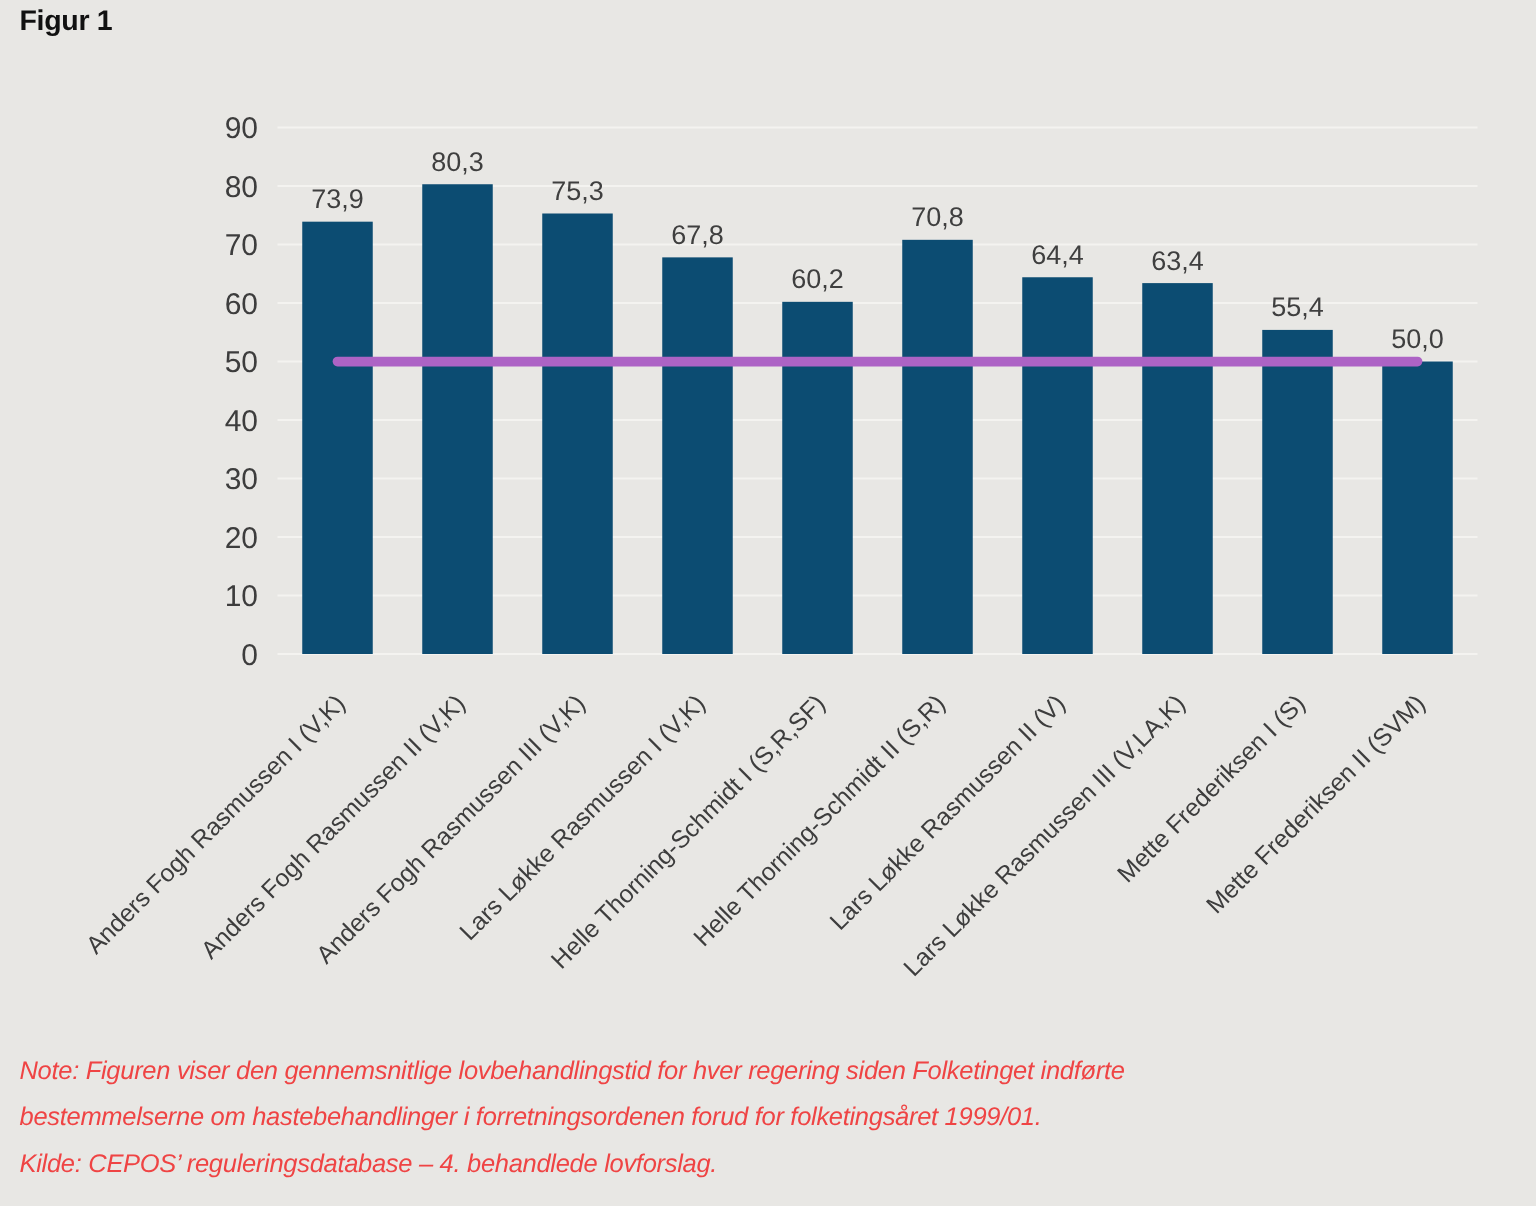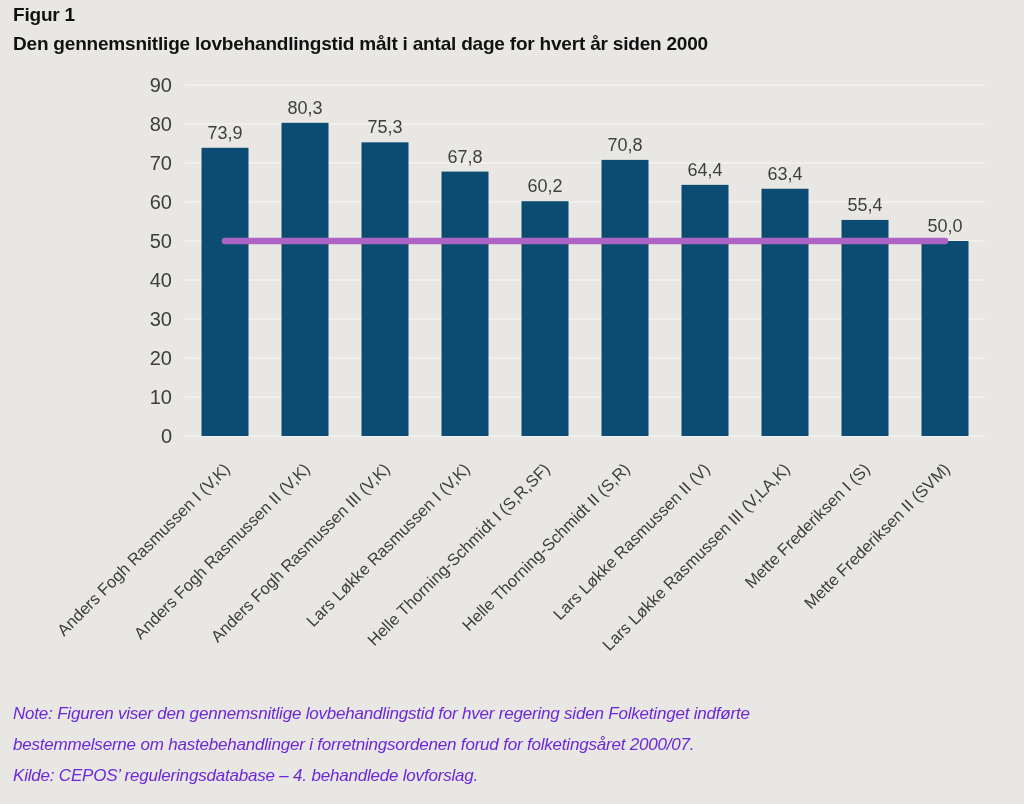--- a/index.html
+++ b/index.html
@@ -28,21 +28,21 @@
     white-space: nowrap;
     letter-spacing: -0.2px;
   }
   #figure-label { top: 3px; }
   #chart-title  { top: 32px; }
   .note-line {
     position: absolute;
     left: 13px;
     font-style: italic;
     font-size: 17px;
-    color: #6d28d9;
+    color: #ef4444;
     white-space: nowrap;
     letter-spacing: -0.2px;
   }
 </style>
 </head>
 <body>
 
 <div id="page">
   <svg id="chart-svg" viewBox="0 0 1024 804" xmlns="http://www.w3.org/2000/svg">
       <rect x="0" y="0" width="1024" height="804" fill="#e8e7e4"></rect>
@@ -92,19 +92,18 @@
       <text x="791" y="470" text-anchor="end" font-size="16.5" fill="#3d3d3d" transform="rotate(-45 791 470)">Lars Løkke Rasmussen III (V,LA,K)</text>
       <rect x="841.5" y="219.94" width="47" height="216.06" fill="#0c4c72"></rect>
       <text x="865" y="210.94" text-anchor="middle" font-size="18" fill="#3f3f3f">55,4</text>
       <text x="871" y="470" text-anchor="end" font-size="16.5" fill="#3d3d3d" transform="rotate(-45 871 470)">Mette Frederiksen I (S)</text>
       <rect x="921.5" y="241" width="47" height="195" fill="#0c4c72"></rect>
       <text x="945" y="232" text-anchor="middle" font-size="18" fill="#3f3f3f">50,0</text>
       <text x="951" y="470" text-anchor="end" font-size="16.5" fill="#3d3d3d" transform="rotate(-45 951 470)">Mette Frederiksen II (SVM)</text>
       <line x1="225" y1="241" x2="945" y2="241" stroke="#ad63c5" stroke-width="6.5" stroke-linecap="round"></line>
     </svg>
   <div id="figure-label" class="hdr">Figur 1</div>
-  <div id="chart-title" class="hdr">Den gennemsnitlige lovbehandlingstid målt i antal dage for hvert år siden 2000</div>
   <div>
     <div class="note-line" style="top:704px">Note: Figuren viser den gennemsnitlige lovbehandlingstid for hver regering siden Folketinget indførte</div>
-    <div class="note-line" style="top:735px">bestemmelserne om hastebehandlinger i forretningsordenen forud for folketingsåret 2000/07.</div>
+    <div class="note-line" style="top:735px">bestemmelserne om hastebehandlinger i forretningsordenen forud for folketingsåret 1999/01.</div>
     <div class="note-line" style="top:766px">Kilde: CEPOS’ reguleringsdatabase – 4. behandlede lovforslag.</div>
   </div>
 </div>
 
 </body></html>

